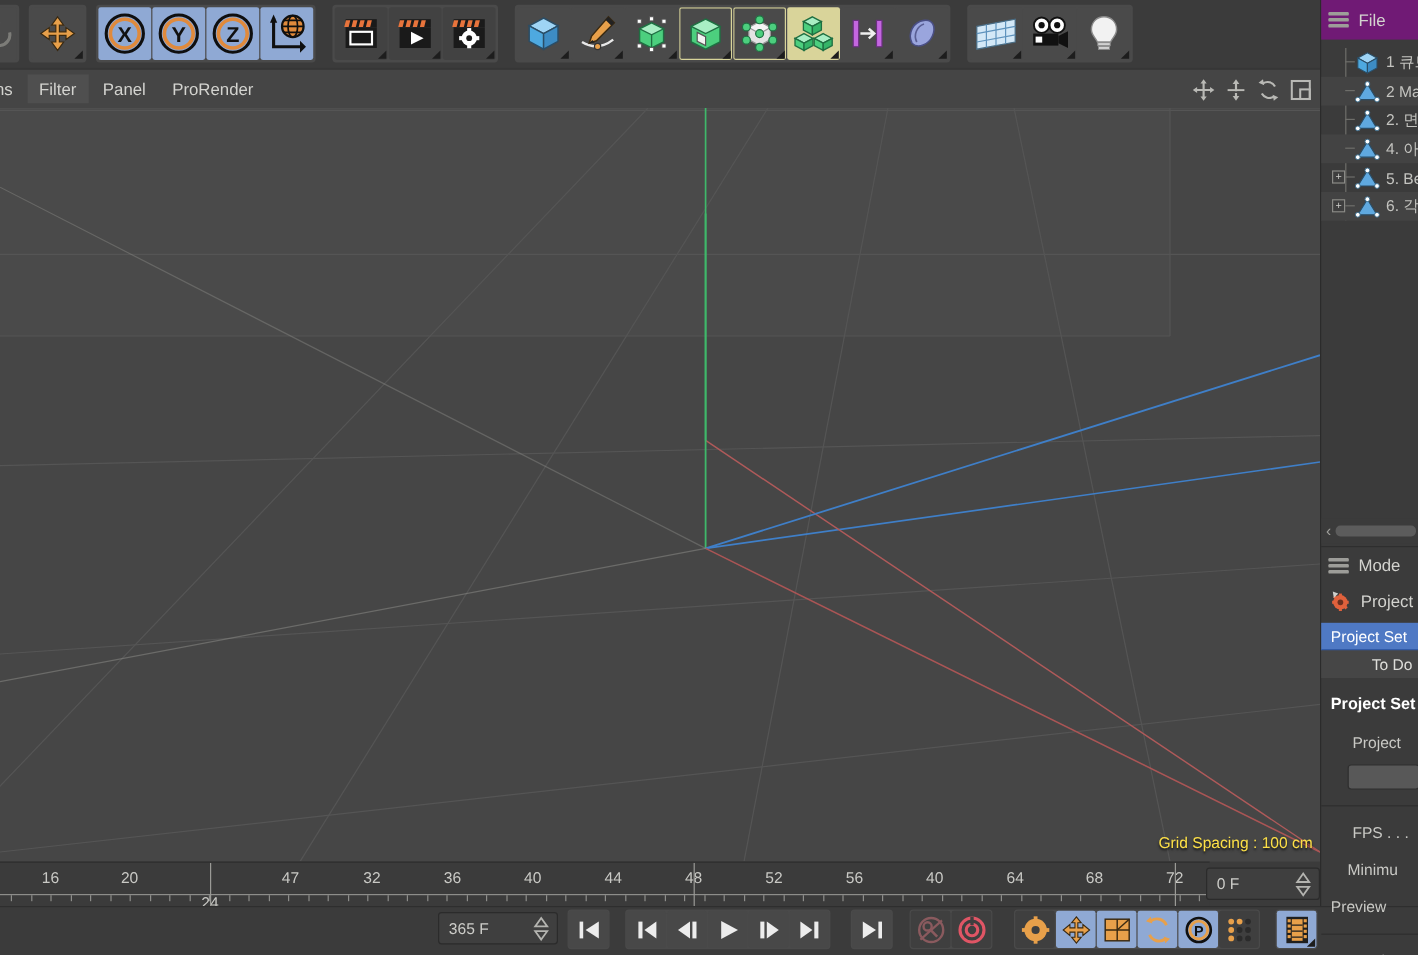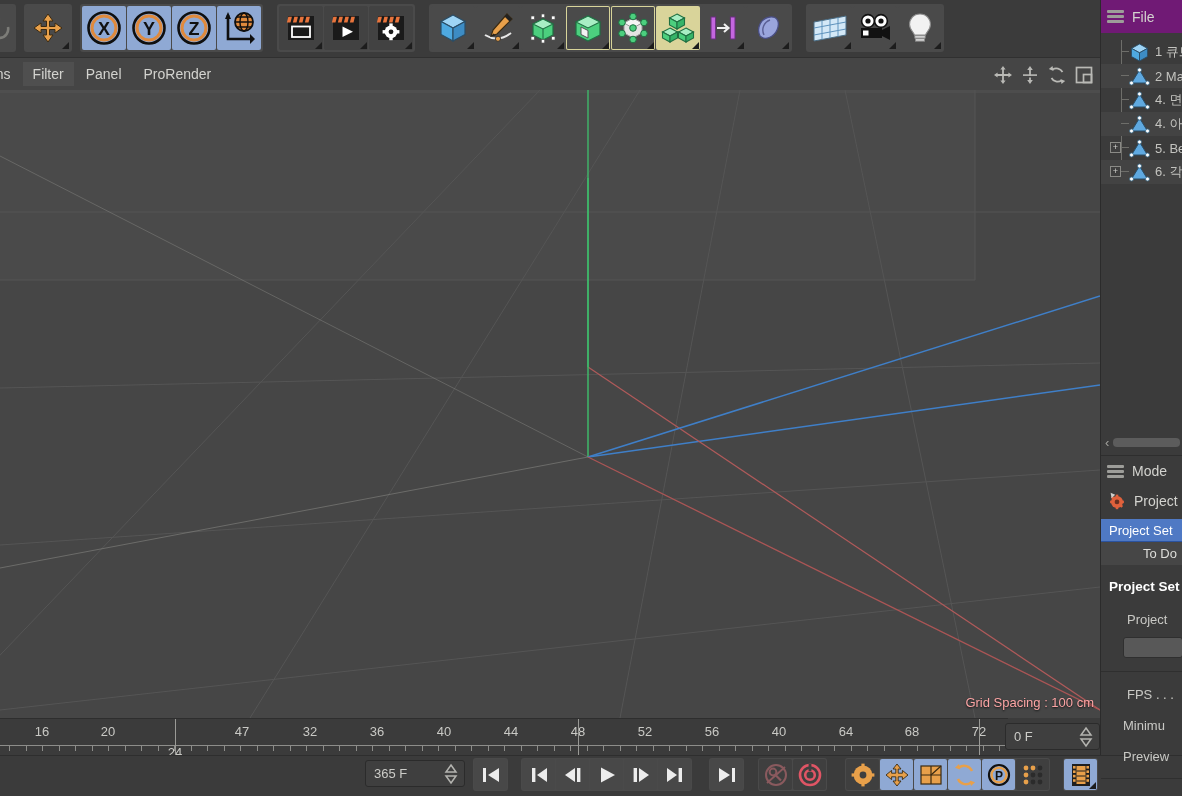--- a/index.html
+++ b/index.html
@@ -72,21 +72,21 @@
 
   
   #viewport {
     position: absolute; left: 0; top: 90px; width: 1100px; height: 628px;
     background: #464646;
     overflow: hidden;
   }
   #gridsvg { position: absolute; left: 0; top: 0; }
   #gridspacing {
     position: absolute; right: 6px; bottom: 8px;
-    color: #fca5a5; font-size: 13px;
+    color: #fde047; font-size: 13px;
     text-shadow: 0 1px 2px rgba(0,0,0,.8);
     white-space: nowrap;
   }
 
   
   #ruler {
     position: absolute; left: 0; top: 718px; width: 1008px; height: 37px;
     background: #3b3b3b;
     border-top: 1px solid #2e2e2e;
     overflow: hidden;
@@ -806,21 +806,21 @@
           <div class="om-row">
             <div class="om-stem"></div>
             <span class="om-ico"><svg width="21" height="21" viewBox="0 0 21 21">
                 <path d="M10.5 4 L18.5 17 L2.5 17 Z" fill="#5fa9e0" stroke="#2a4d66" stroke-width="1"></path>
                 <g fill="#fff" stroke="#3b6b8a" stroke-width="0.8">
                   <circle cx="10.5" cy="4" r="2"></circle>
                   <circle cx="18.5" cy="17" r="2"></circle>
                   <circle cx="2.5" cy="17" r="2"></circle>
                 </g>
               </svg></span>
-            <span class="om-lbl">4. 면</span>
+            <span class="om-lbl">2. 면</span>
           </div>
           <div class="om-row alt">
             <div class="om-stem"></div>
             <span class="om-ico"><svg width="21" height="21" viewBox="0 0 21 21">
                 <path d="M10.5 4 L18.5 17 L2.5 17 Z" fill="#5fa9e0" stroke="#2a4d66" stroke-width="1"></path>
                 <g fill="#fff" stroke="#3b6b8a" stroke-width="0.8">
                   <circle cx="10.5" cy="4" r="2"></circle>
                   <circle cx="18.5" cy="17" r="2"></circle>
                   <circle cx="2.5" cy="17" r="2"></circle>
                 </g>
@@ -898,21 +898,21 @@
           <span class="am-rowlbl">Project</span>
         </div>
         <div class="am-input"></div>
         <div class="am-sep"></div>
         <div class="am-field">
           <span class="am-rowlbl">FPS  . . .</span>
         </div>
         <div class="am-field" style="margin-left:14px;">
           <span class="am-rowlbl">Minimu</span>
         </div>
-        <div class="am-field" style="margin-left:14px;">
+        <div class="am-field" style="margin-left:0;">
           <span class="am-rowlbl">Preview</span>
         </div>
         <div class="am-sep"></div>
         <div class="am-field" style="margin-left:14px;">
           <span class="am-rowlbl">Level o</span>
         </div>
       </div>
     </div>
   </div>
 </div>

